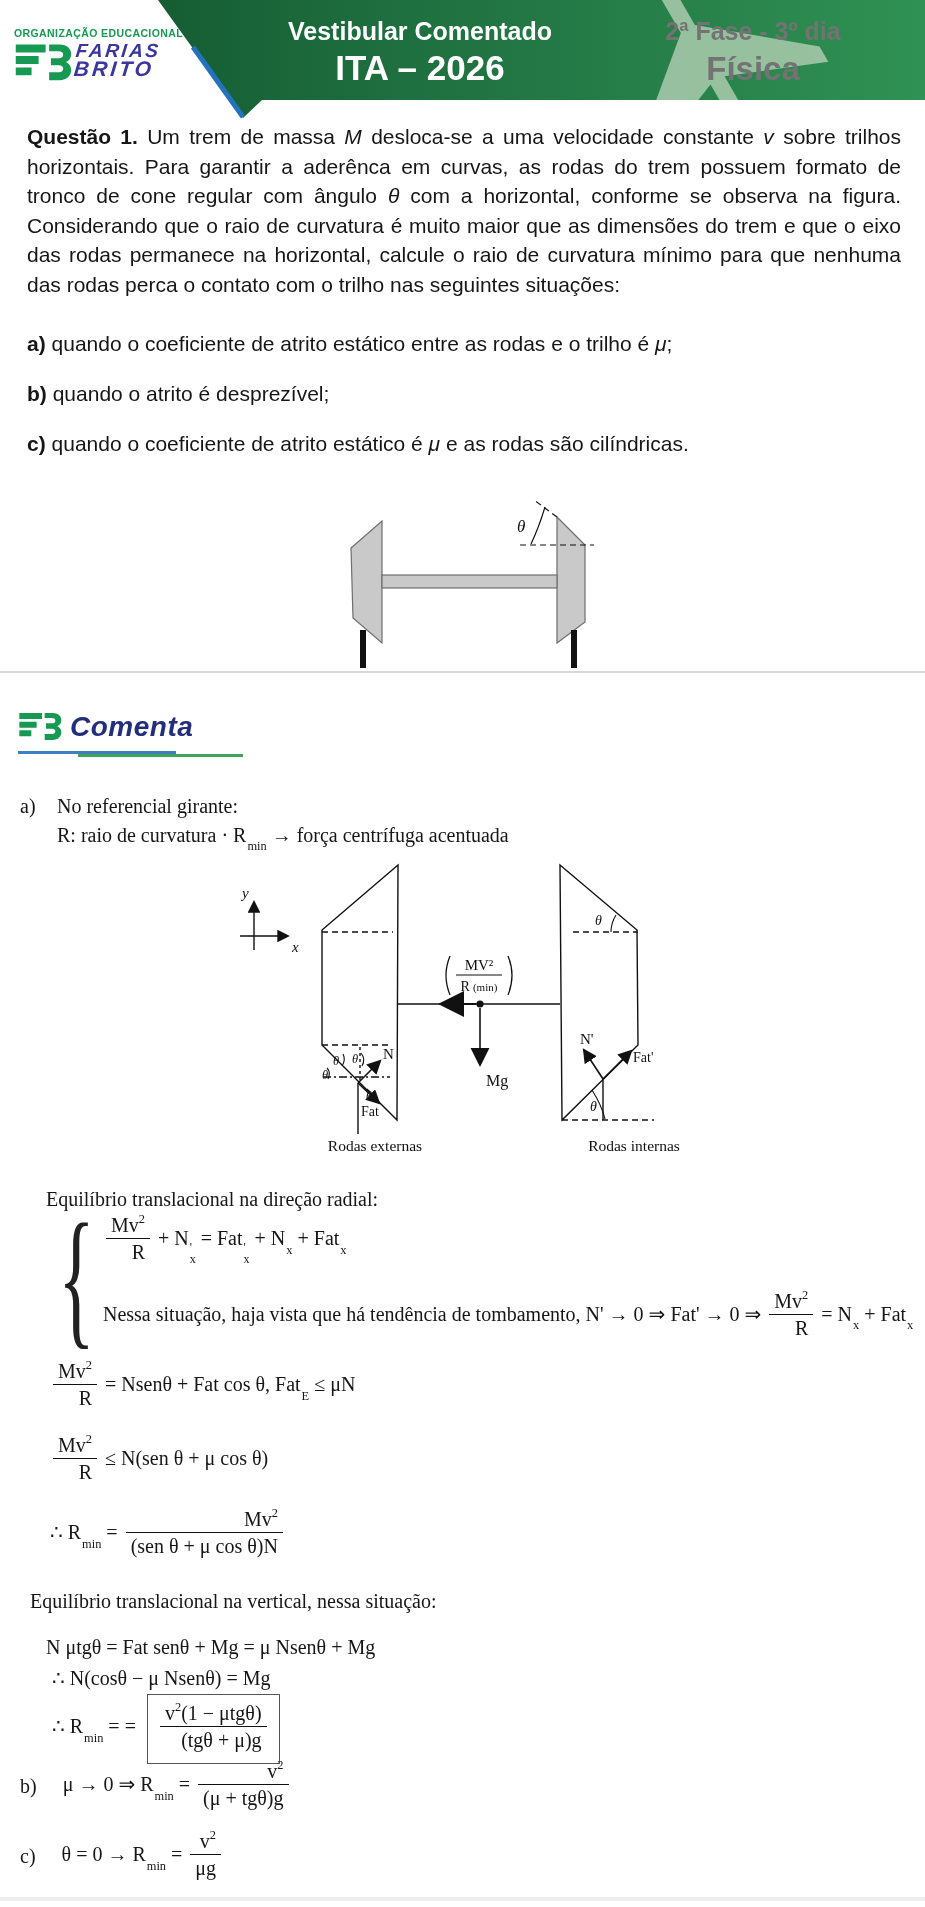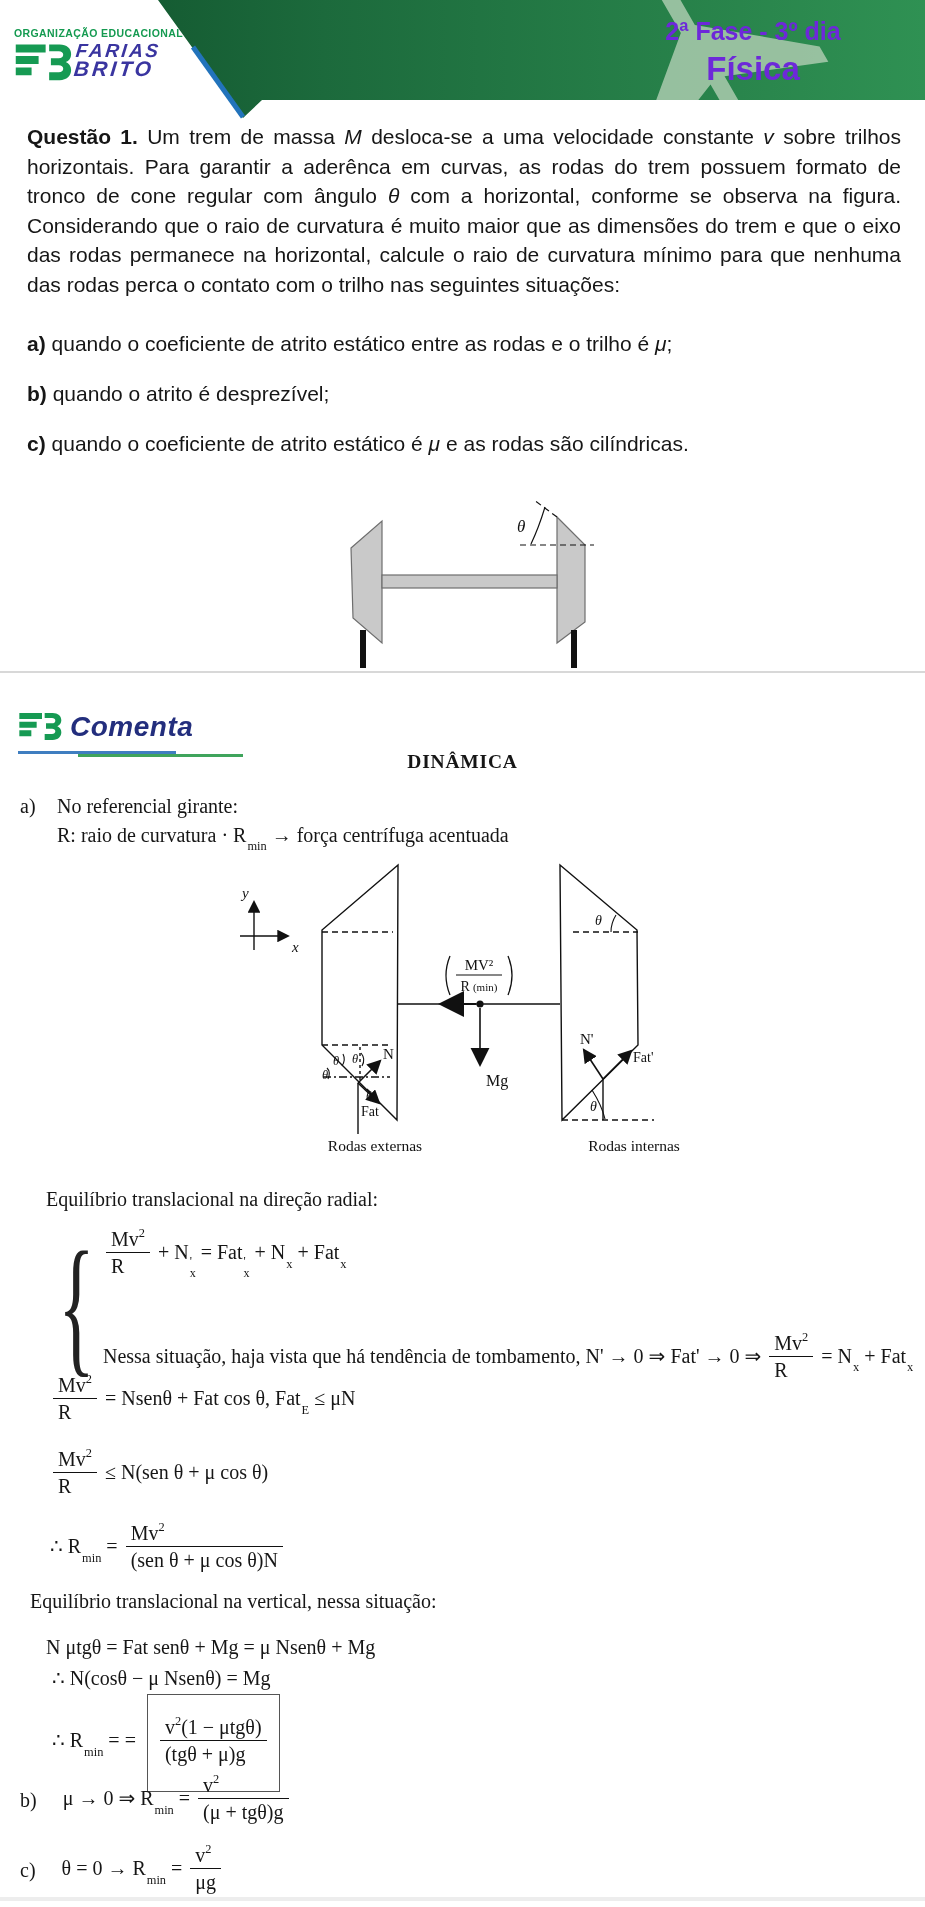--- a/index.html
+++ b/index.html
@@ -5,21 +5,21 @@
   html,body{margin:0;padding:0;background:#fff;}
   .page{position:relative;width:925px;height:1907px;background:#fff;overflow:hidden;
         font-family:"Liberation Serif",serif;color:#161616;}
   
   .header{position:absolute;top:0;left:0;width:906px;height:125px;}
   .hsvg{position:absolute;top:0;left:0;}
   .h-center{position:absolute;left:252px;top:17px;width:336px;text-align:center;color:#fff;
             font-family:"Liberation Sans",sans-serif;font-weight:bold;}
   .h-center .l1{font-size:25px;}
   .h-center .l2{font-size:35px;margin-top:2px;}
-  .h-right{position:absolute;left:608px;top:17px;width:290px;text-align:center;color:#6d28d9;
+  .h-right{position:absolute;left:608px;top:17px;width:290px;text-align:center;color:#737373;
            font-family:"Liberation Sans",sans-serif;font-weight:bold;}
   .h-right .l1{font-size:25px;}
   .h-right .l2{font-size:33px;margin-top:4px;}
   .logo{position:absolute;left:14px;top:27px;width:260px;font-family:"Liberation Sans",sans-serif;}
   .org{font-size:10.5px;font-weight:bold;color:#149a50;letter-spacing:0.4px;}
   .brandrow{display:flex;align-items:flex-start;margin-top:2px;}
   .brandtxt{margin-left:3px;font-style:italic;font-weight:bold;color:#3a35a0;line-height:0.92;
             transform:skewX(-6deg);margin-top:1px;}
   .brandtxt .f1{font-size:19px;letter-spacing:2.5px;}
   .brandtxt .f2{font-size:21px;letter-spacing:3px;}
@@ -33,21 +33,21 @@
   .comenta-row{display:flex;align-items:center;}
   .comenta-txt{font-style:italic;font-weight:bold;font-size:28px;color:#232e7d;
                font-family:"Liberation Sans",sans-serif;margin-left:8px;letter-spacing:0.5px;}
   .uline-b{position:absolute;left:0;top:41px;width:158px;height:3px;background:#3f7ec0;}
   .uline-g{position:absolute;left:60px;top:44px;width:165px;height:3px;background:#3fa45c;}
   
   .sheading{position:absolute;top:751px;left:0;width:925px;text-align:center;font-weight:bold;
             font-size:19.5px;letter-spacing:0.8px;}
   .sline{position:absolute;font-size:20px;}
   .eq{position:absolute;font-size:20px;white-space:nowrap;}
-  .frac{display:inline-block;vertical-align:middle;text-align:left;margin:18px 3px;transform:translateY(-2px);}
+  .frac{display:inline-block;vertical-align:middle;text-align:right;margin:4px 3px;transform:translateY(-2px);}
   .frac .num{display:block;padding:0 5px 2px;border-bottom:1.4px solid #111;line-height:1.12;}
   .frac .den{display:block;padding:2px 5px 0;line-height:1.12;}
   sup{font-size:0.62em;line-height:0;position:relative;top:-0.1em;}
   sub{font-size:0.62em;line-height:0;position:relative;top:0.25em;margin-left:1px;}
   .ss{display:inline-flex;flex-direction:column;align-items:flex-start;font-size:0.6em;
       line-height:1.05;vertical-align:-0.45em;margin-left:1px;}
   .eqbox{display:inline-block;border:1.4px solid #555;padding:5px 9px;margin-left:6px;vertical-align:middle;}
   .cancel{position:relative;display:inline-block;}
   .cancel::after{content:"";position:absolute;left:-3px;top:48%;width:130%;border-top:1.5px solid #111;
                  transform:rotate(-55deg);}
@@ -95,20 +95,24 @@
             <path d="M40,4 h12 c8,0 13,4.5 13,11 c0,4.5 -2.5,7.5 -6,9 c3.5,1.5 6,4.5 6,9 c0,6.5 -5,11.5 -13,11.5 h-12 v-9 h11 c3,0 5,-1.5 5,-4 c0,-2.5 -2,-4 -5,-4 h-9 v-8 h9 c3,0 5,-1.5 5,-4 c0,-2.5 -2,-4 -5,-4 h-11 z"></path>
           </g>
         </svg>
         <div class="brandtxt">
           <div class="f1">FARIAS</div>
           <div class="f2">BRITO</div>
         </div>
       </div>
     </div>
 
+    <div class="h-center">
+      <div class="l1">Vestibular Comentado</div>
+      <div class="l2">ITA – 2026</div>
+    </div>
     <div class="h-right">
       <div class="l1">2ª Fase - 3º dia</div>
       <div class="l2">Física</div>
     </div>
   </div>
 
   <div class="qtext"><b>Questão 1.</b>  Um trem de massa <i>M</i> desloca-se a uma velocidade constante <i>v</i> sobre trilhos horizontais.  Para garantir a aderênca em curvas, as rodas do trem possuem formato de tronco de cone regular com ângulo <i>θ</i> com a horizontal, conforme se observa na figura. Considerando que o raio de curvatura é muito maior que as dimensões do trem e que o eixo das rodas permanece na horizontal, calcule o raio de curvatura mínimo para que nenhuma das rodas perca o contato com o trilho nas seguintes situações:</div>
   <div class="qitem" style="top:382px;"><b>b)</b>  quando o atrito é desprezível;</div>
   <div class="qitem" style="top:332px;"><b>a)</b>  quando o coeficiente de atrito estático entre as rodas e o trilho é <i>μ</i>;</div>
   <div class="qitem" style="top:432px;"><b>c)</b>  quando o coeficiente de atrito estático é <i>μ</i> e as rodas são cilíndricas.</div>
@@ -138,21 +142,20 @@
           <path d="M2,4 h34 v9 h-34 z M2,17 h26 v9 h-26 z M2,30 h18 v9 h-18 z"></path>
           <path d="M40,4 h12 c8,0 13,4.5 13,11 c0,4.5 -2.5,7.5 -6,9 c3.5,1.5 6,4.5 6,9 c0,6.5 -5,11.5 -13,11.5 h-12 v-9 h11 c3,0 5,-1.5 5,-4 c0,-2.5 -2,-4 -5,-4 h-9 v-8 h9 c3,0 5,-1.5 5,-4 c0,-2.5 -2,-4 -5,-4 h-11 z"></path>
         </g>
       </svg>
       <span class="comenta-txt">Comenta</span>
     </div>
     <div class="uline-b"></div>
     <div class="uline-g"></div>
   </div>
 
-  <div class="sheading">DINÂMICA</div>
 
   <div class="sline" style="top:795px;left:20px;">a)</div>
   <div class="sline" style="top:795px;left:57px;">No referencial girante:</div>
   <div class="sline" style="top:824px;left:57px;text-align:right;">R: raio de curvatura · R<sub>min</sub> → força centrífuga acentuada</div>
 
   <svg style="position:absolute;left:230px;top:858px;" width="470" height="305" viewBox="0 0 470 305">
     <defs>
       <marker id="ah" viewBox="0 0 10 10" refX="8.5" refY="5" markerWidth="9" markerHeight="9" orient="auto-start-reverse">
         <path d="M0,0 L10,5 L0,10 z" fill="#111"></path>
       </marker>

